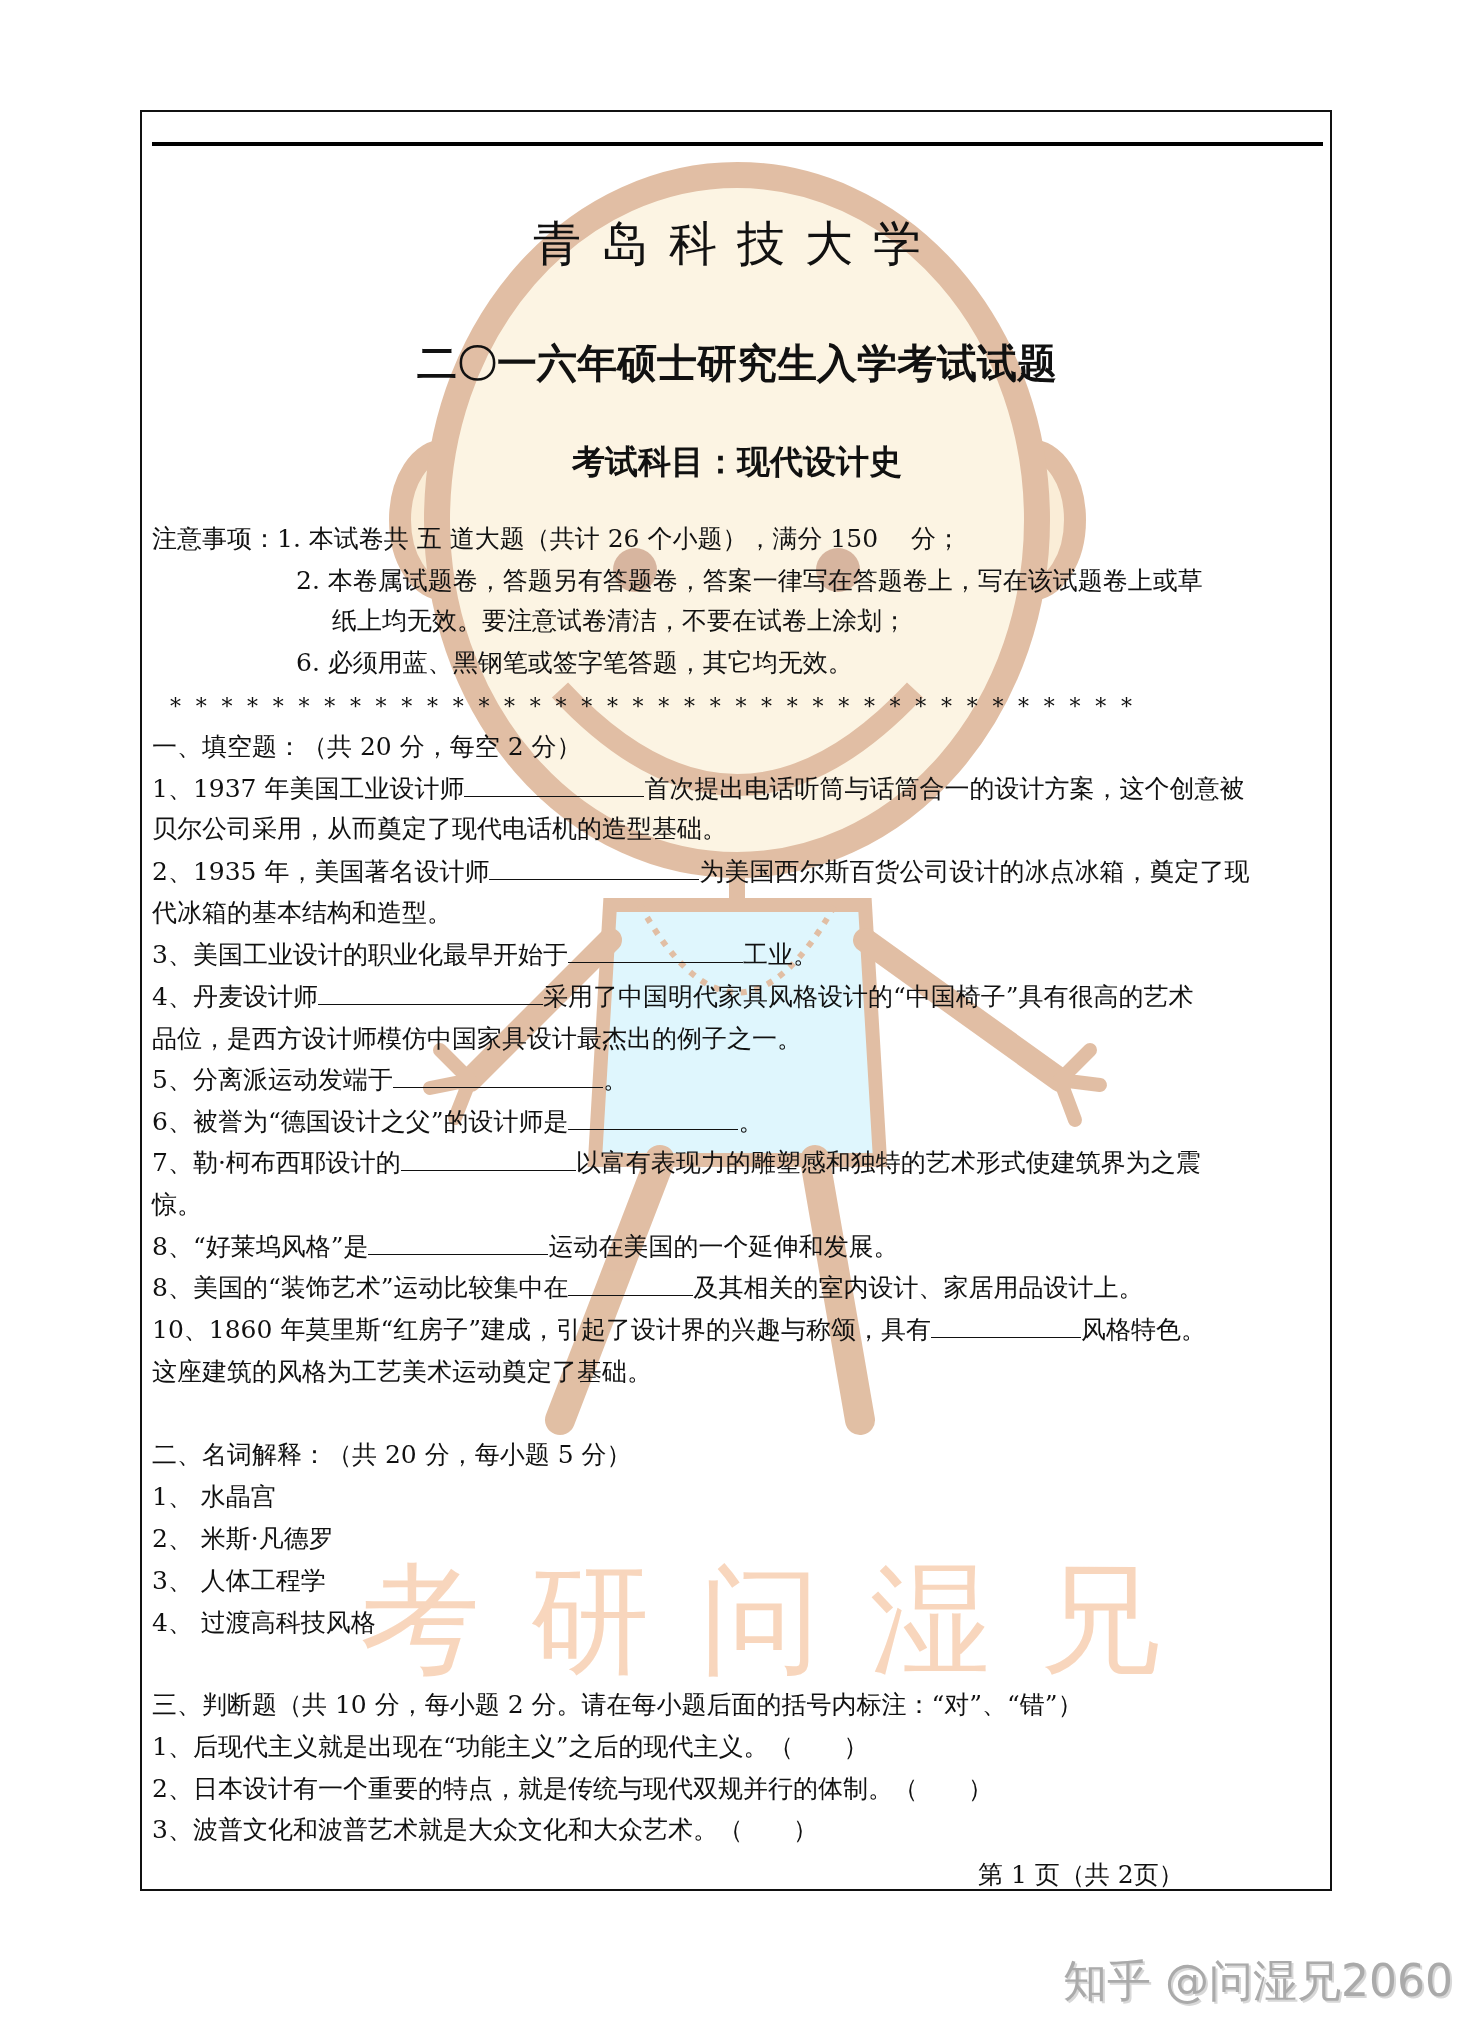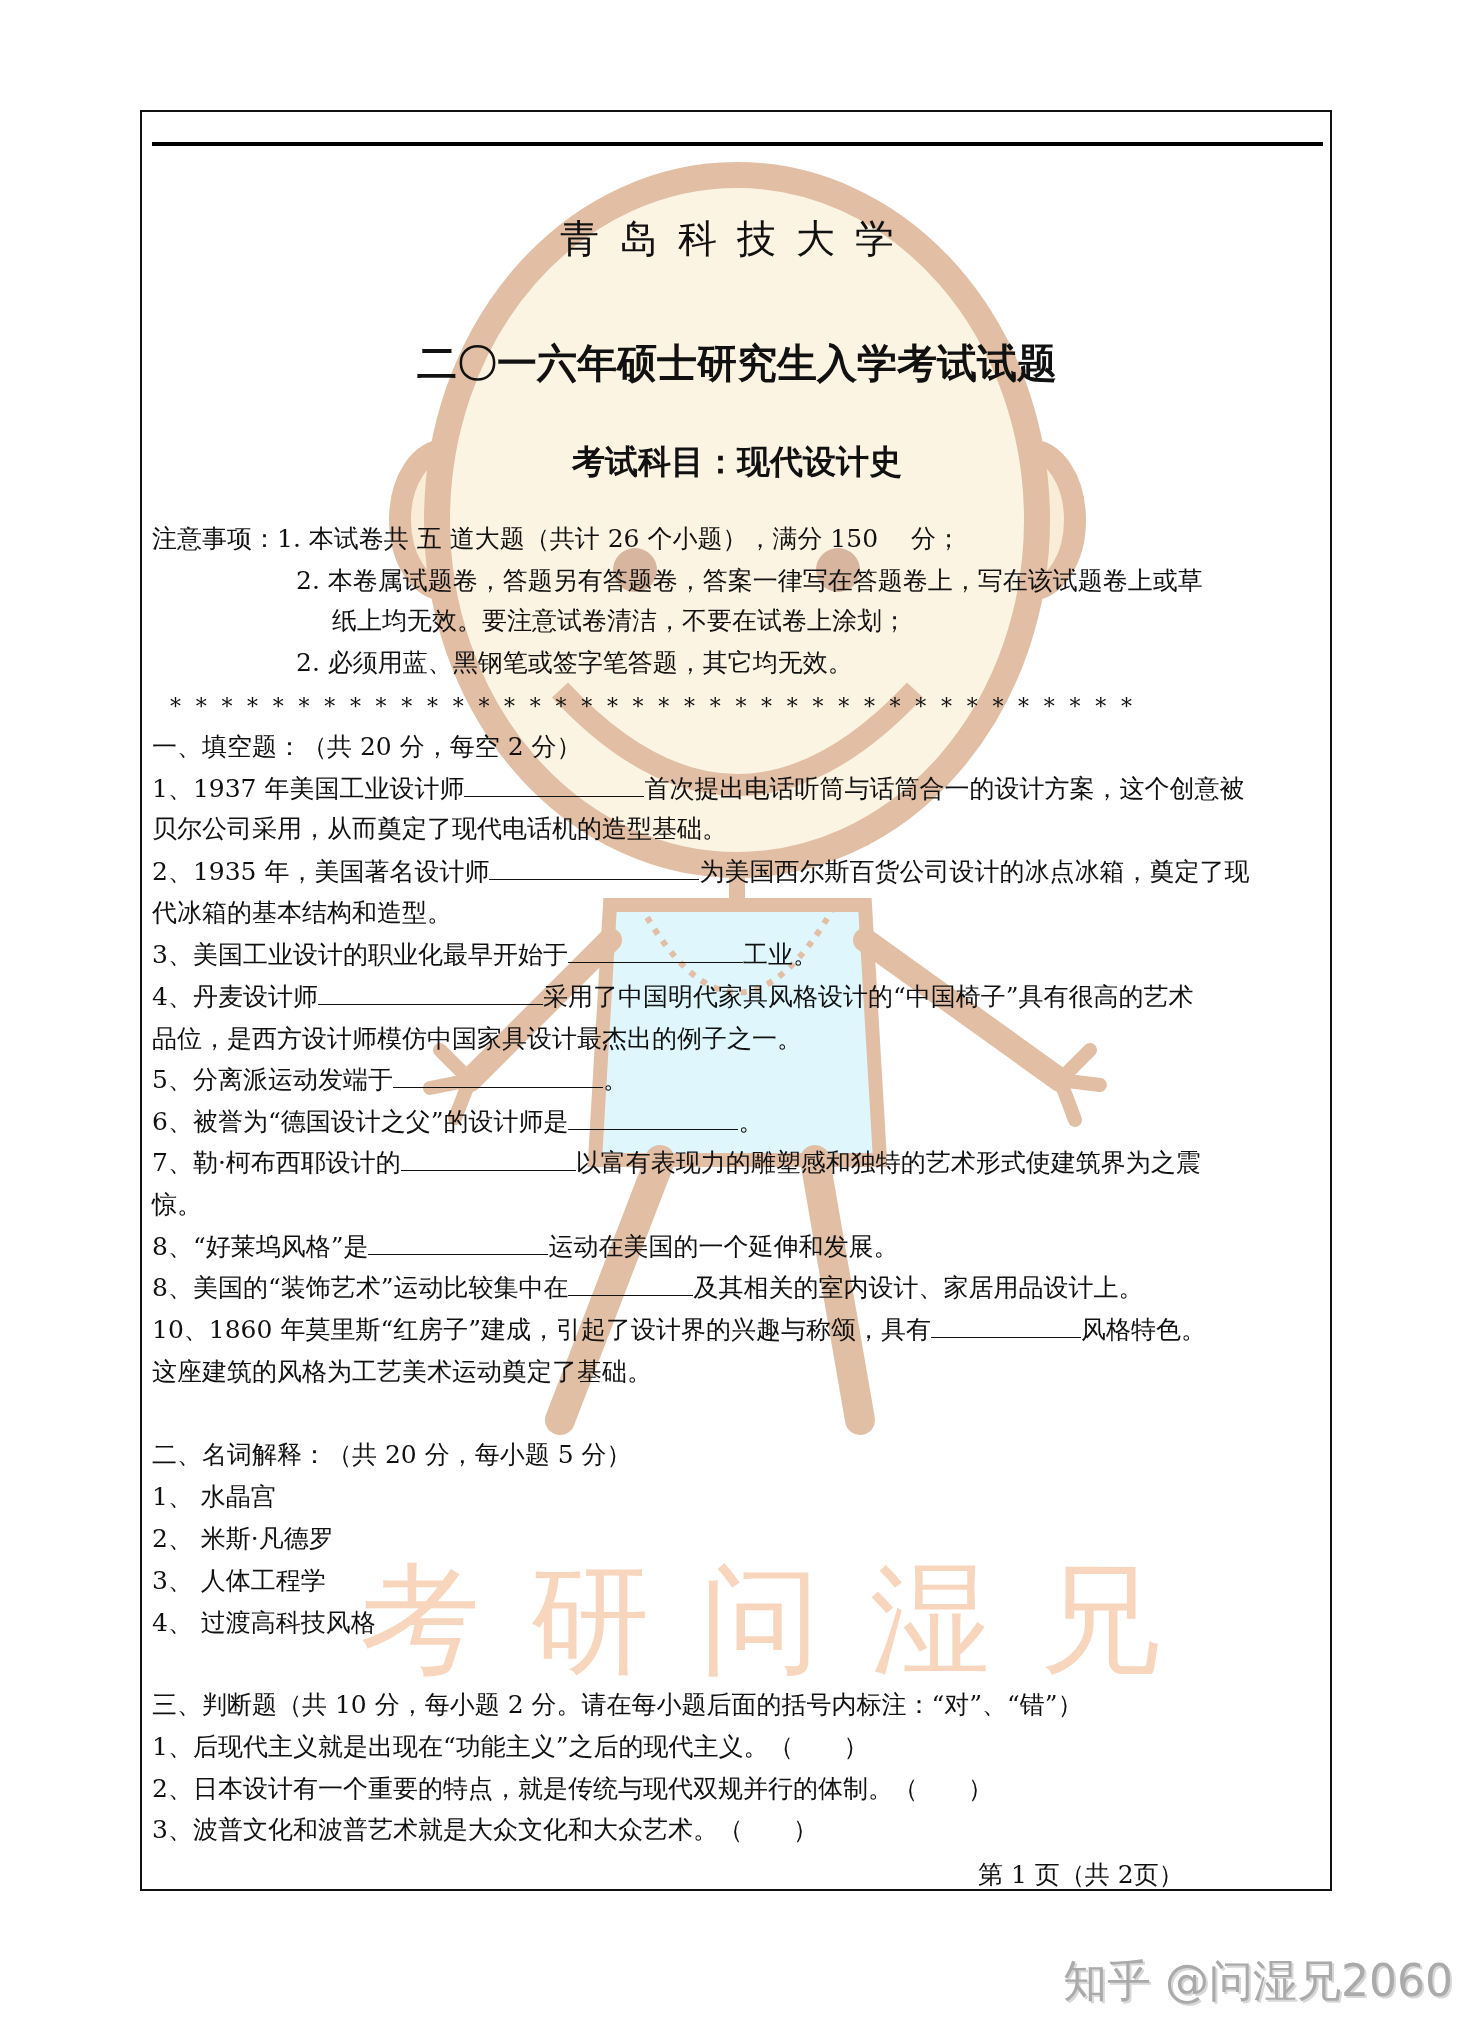--- a/index.html
+++ b/index.html
@@ -7,21 +7,21 @@
     width:1474px; height:2041px; background:#ffffff; position:relative; overflow:hidden;
     font-family:"DejaVu Serif","Liberation Serif",serif; color:#111;
   }
   .wm-figure { position:absolute; left:0; top:0; width:1474px; height:2041px; pointer-events:none; }
   .page-box {
     position:absolute; left:140px; top:110px; width:1192px; height:1781px;
     border:2px solid #111; box-sizing:border-box;
   }
   .top-rule { position:absolute; left:152px; top:142px; width:1171px; height:4px; background:#000; }
   .abs { position:absolute; white-space:nowrap; }
-  .univ { left:0; width:1474px; top:212px; text-align:center; font-size:39px; letter-spacing:20px; }
+  .univ { left:0; width:1474px; top:212px; text-align:center; font-size:48px; letter-spacing:20px; }
   .exam-title { left:0; width:1474px; top:336px; text-align:center; font-size:40px;font-weight:bold; }
   .subject { left:0; width:1474px; top:440px; text-align:center; font-size:33px; font-weight:bold; }
   .line { position:absolute; left:152px; font-size:25px; white-space:nowrap; line-height:30px; }
   .ind { left:296px; }
   .ind2 { left:332px; }
   .blank { display:inline-block; border-bottom:1.5px solid #111; height:22px; vertical-align:baseline; }
   .stars { left:170px; top:694px; font-size:22px; letter-spacing:14.7px; }
   .pageno { position:absolute; left:978px; top:1858px; font-size:25px; }
   .zhihu {
     position:absolute; left:1063px; top:1952px; font-size:44px; color:#aaaaaa;
@@ -74,21 +74,21 @@
 <div class="content">
   <div class="abs univ">青岛科技大学</div>
   <div class="abs exam-title">二〇一六年硕士研究生入学考试试题</div>
   <div class="abs subject">考试科目：现代设计史</div>
 
   <div class="line" style="top:524px">
     <span>注意事项：</span><span>1. 本试卷共 五 道大题（共计 26 个小题），满分 150　 分；</span>
   </div>
   <div class="line ind" style="top:566px">2. 本卷属试题卷，答题另有答题卷，答案一律写在答题卷上，写在该试题卷上或草</div>
   <div class="line ind2" style="top:606px">纸上均无效。要注意试卷清洁，不要在试卷上涂划；</div>
-  <div class="line ind" style="top:648px">2. 必须用蓝、黑钢笔或签字笔答题，其它均无效。</div>
+  <div class="line ind" style="top:648px">6. 必须用蓝、黑钢笔或签字笔答题，其它均无效。</div>
   <div class="abs stars">**************************************</div>
 
   <div class="line" style="top:732px">一、填空题：（共 20 分，每空 2 分）</div>
 
   <div class="line" style="top:774px">
     <span>1、1937 年美国工业设计师</span><span class="blank" style="width:180px"></span><span>首次提出电话听筒与话筒合一的设计方案，这个创意被</span>
   </div>
   <div class="line" style="top:814px">贝尔公司采用，从而奠定了现代电话机的造型基础。</div>
 
   <div class="line" style="top:857px">

